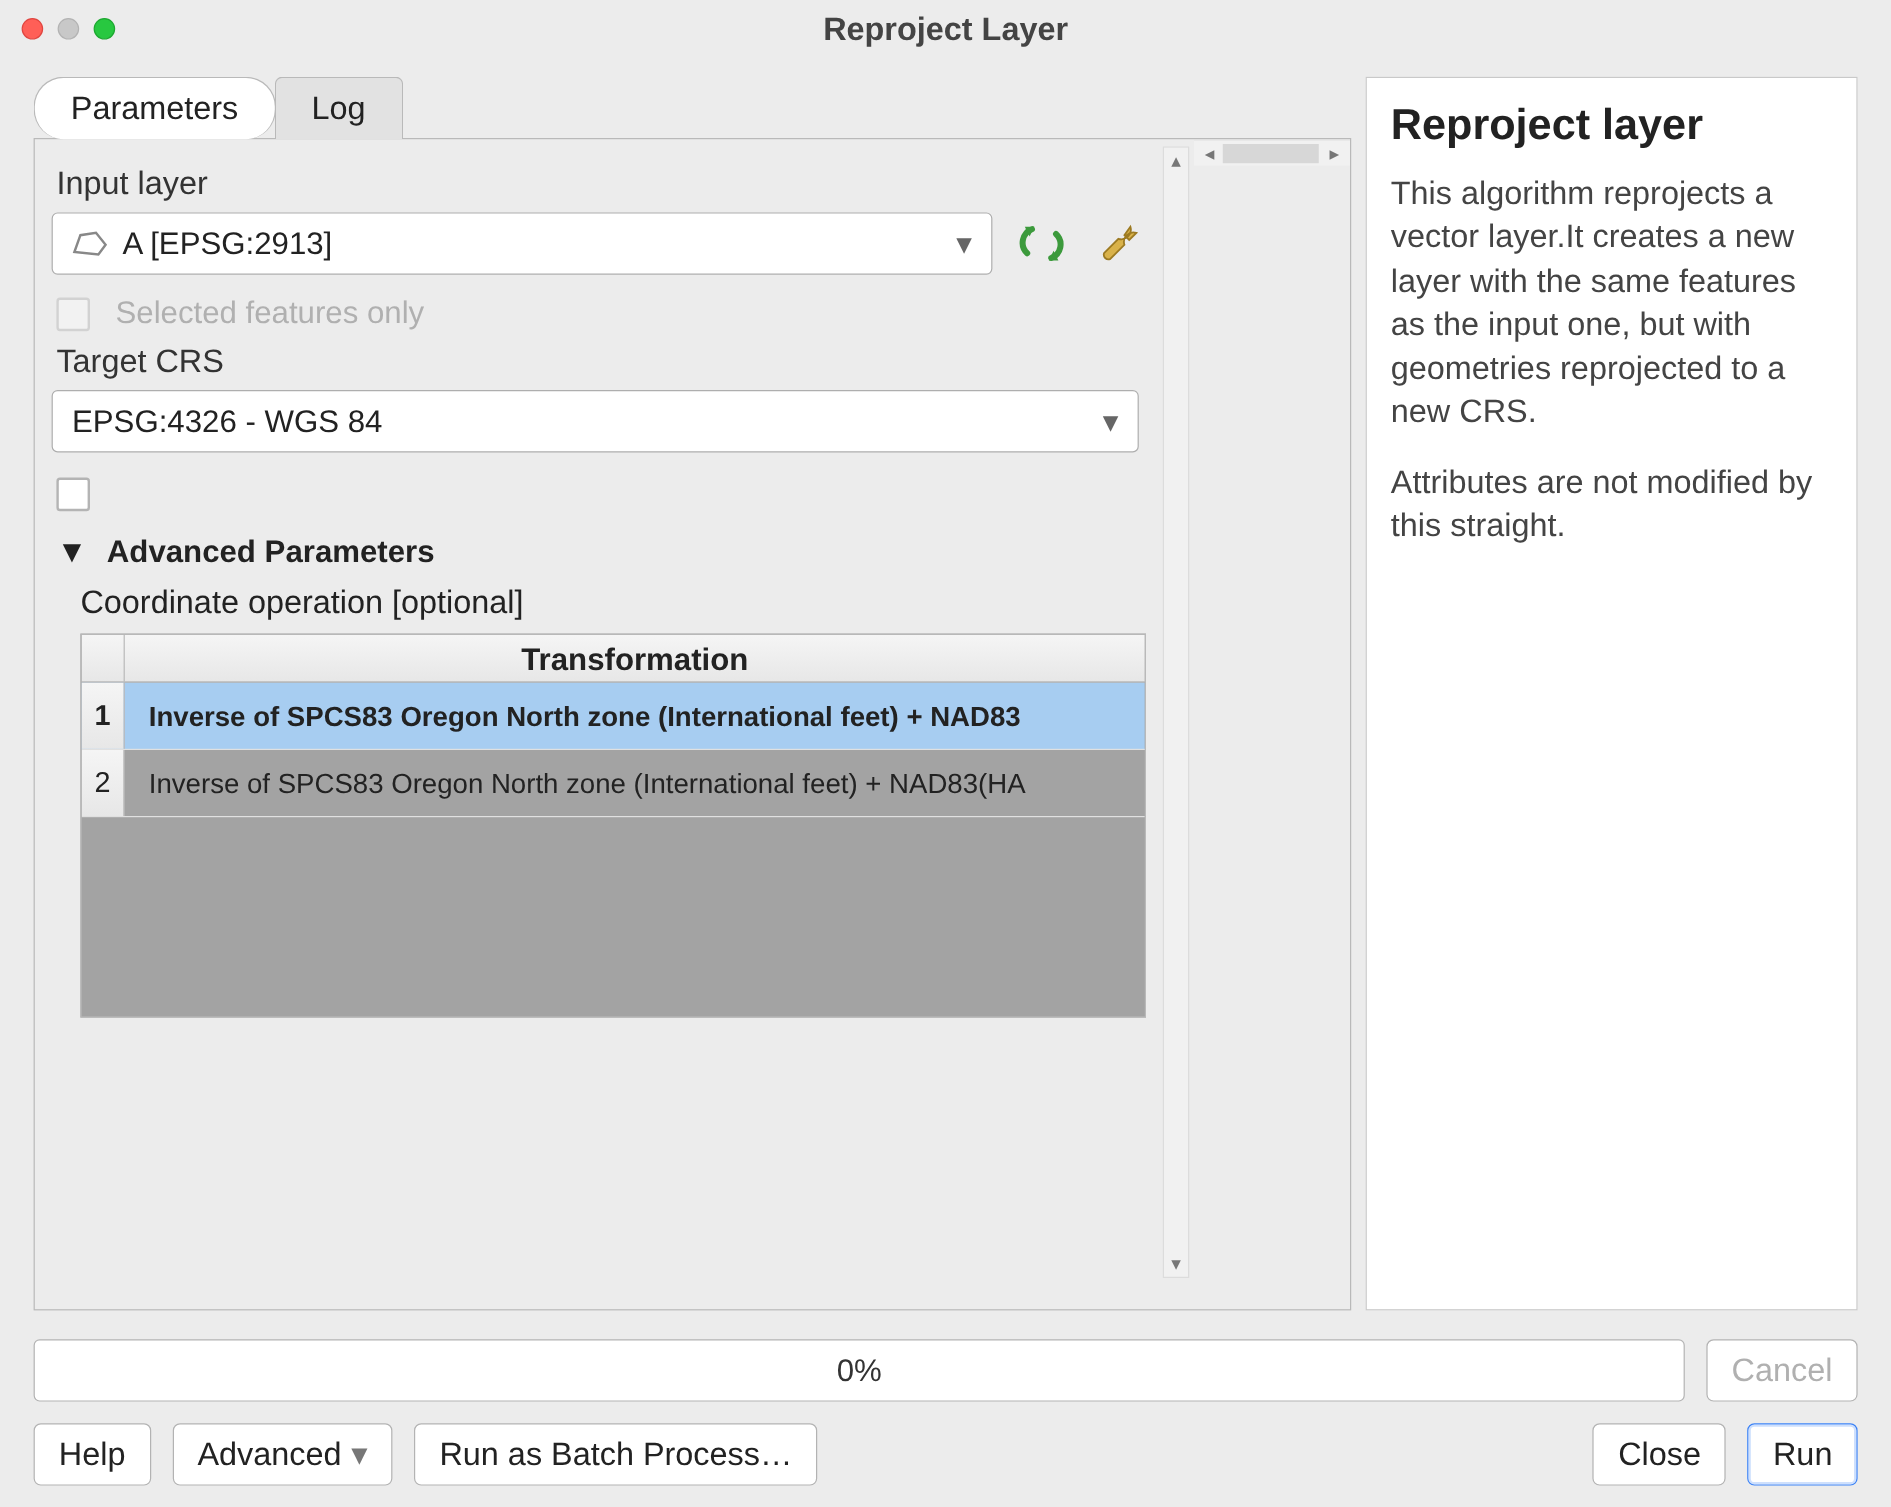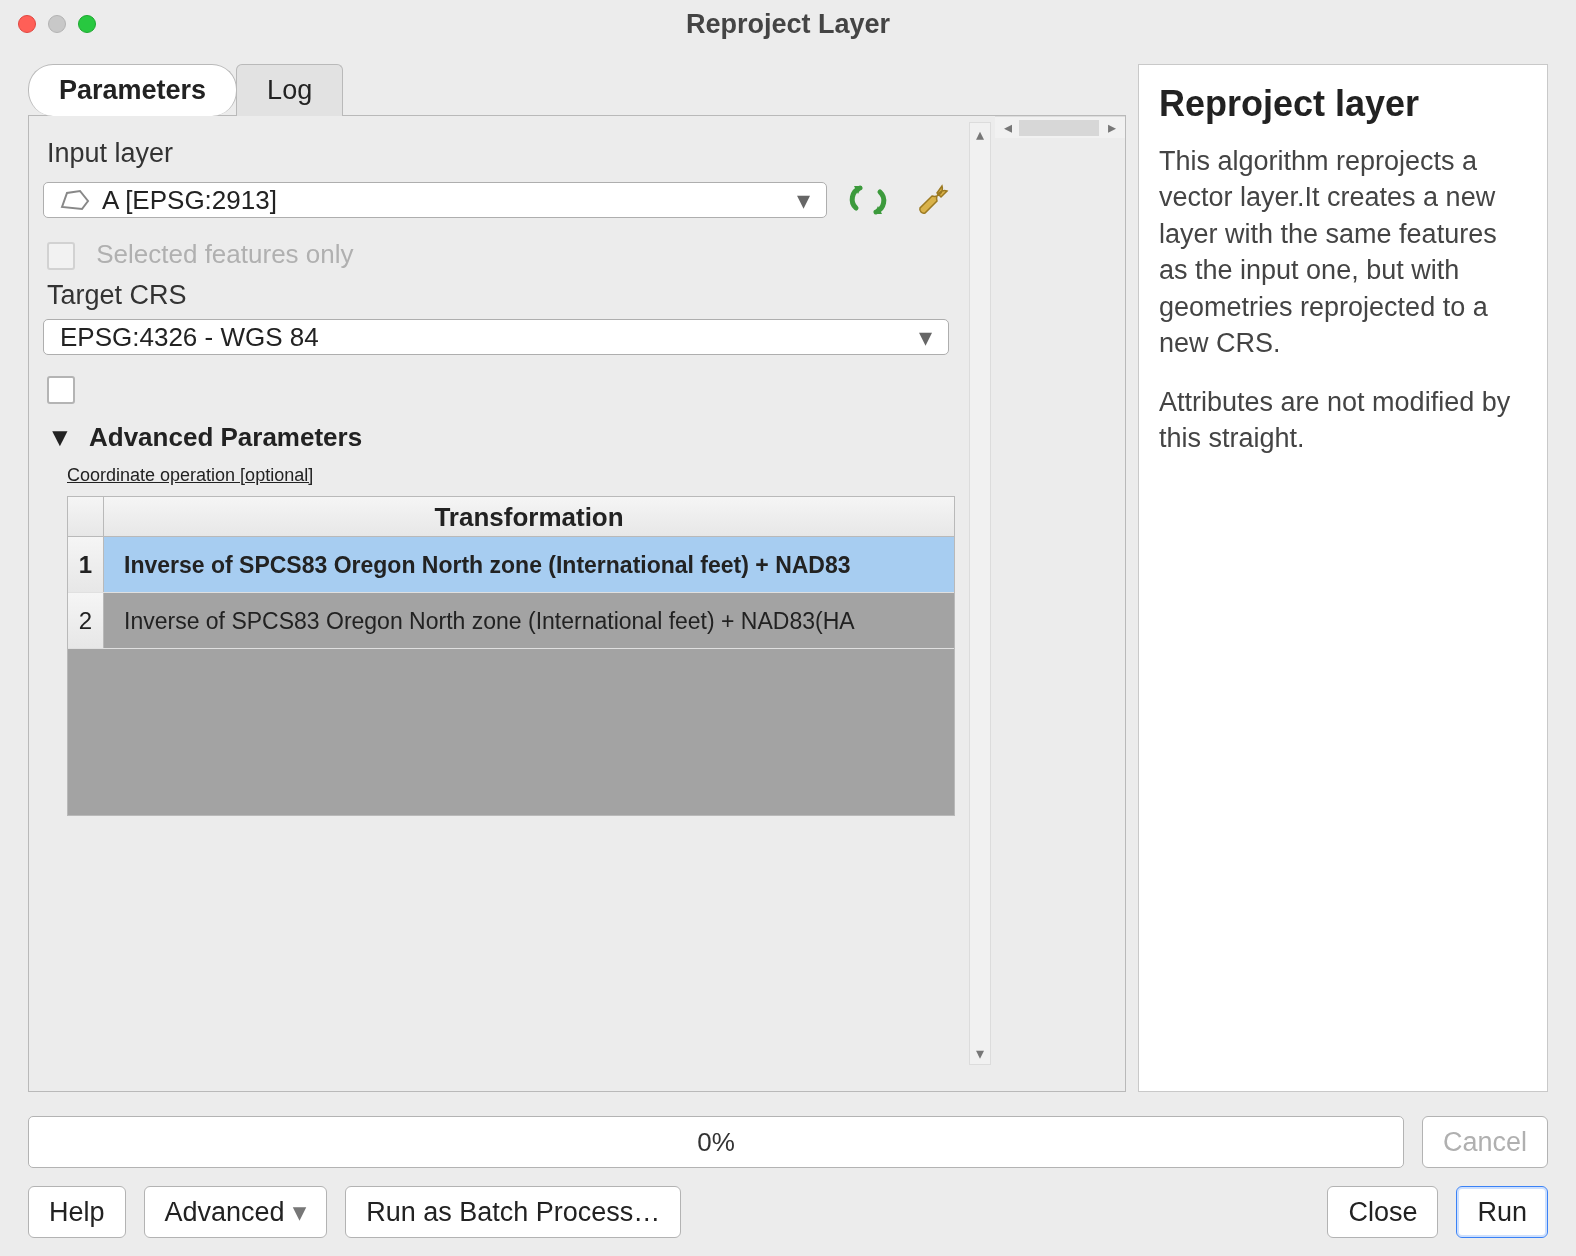--- a/index.html
+++ b/index.html
@@ -24,21 +24,21 @@
   .dot-close { background:#ff5f57; border:1px solid #e04640; }
   .dot-min { background:#c8c8c8; border:1px solid #b3b3b3; }
   .dot-zoom { background:#28c840; border:1px solid #1da830; }
   .title { position:absolute; left:0; right:0; text-align:center; font-weight:600; font-size:27px; color:#444; }
 
   .body-area { padding: 16px 28px 0 28px; display:flex; gap:12px; height: 1044px; }
   .left { flex:1; display:flex; flex-direction:column; }
 
   .tabs { display:flex; position:relative; z-index:2; }
   .tab { padding:10px 30px; border:1px solid #b9b9b9; border-bottom:none; background:#e2e2e2; border-top-left-radius:6px; border-top-right-radius:6px; margin-right:-1px; font-size:27px; cursor:pointer; }
-  .tab.active { background:#fff; font-weight:700;border-radius:25px; }
+  .tab.active { background:#fff; font-weight:400;border-radius:25px; }
 
   .params-pane {
     flex:1;
     background:#ececec;
     border:1px solid #b9b9b9;
     margin-top:-1px;
     position:relative;
     display:flex;
     flex-direction:row;
   }
@@ -51,34 +51,34 @@
   .vscroll { position:absolute; right:4px; top:6px; bottom:26px; width:22px; background:#f1f1f1; border:1px solid #dcdcdc; display:flex; flex-direction:column; justify-content:space-between; align-items:center; }
   .vscroll .arr { height:22px; width:100%; display:flex; align-items:center; justify-content:center; color:#777; font-size:16px; cursor:pointer; }
   .hscroll { height:22px; background:#f1f1f1; border-top:1px solid #dcdcdc; display:flex; align-items:center; justify-content:space-between; padding:0 2px; }
   .hscroll .thumb { margin-left:auto; margin-right:2px; width:80px; height:16px; background:#d7d7d7; }
   .hscroll .arrh { width:22px; text-align:center; color:#777; font-size:16px; cursor:pointer; }
 
   .label { font-size:27px; color:#333; margin:10px 0 8px 4px; }
   .row { display:flex; align-items:center; gap:18px; }
   .select {
     flex:1; background:#fff; border:1px solid #aeaeae; border-radius:5px;
-    height:36px; display:flex; align-items:center; padding:0 16px; justify-content:space-between;
+    height:52px; display:flex; align-items:center; padding:0 16px; justify-content:space-between;
     cursor:pointer;
     max-width: 840px;
   }
   .select .caret { color:#666; }
   .iconbtn { width:46px; height:46px; display:flex; align-items:center; justify-content:center; cursor:pointer; }
   .check { width:28px; height:28px; border:2px solid #b4b4b4; background:#fff; display:inline-block; vertical-align:middle; margin-right:14px; border-radius:3px; cursor:pointer;}
   .check.disabled { border-color:#d2d2d2; background:#f2f2f2; }
   .muted { color:#b0b0b0; }
 
   .disclosure { display:inline-block; margin-right:10px; }
   .adv-head { font-weight:700; margin:18px 0 10px 4px; cursor:pointer; }
 
-  .coord-label { margin:12px 0 10px 24px; font-size:18px;text-decoration:underline; }
+  .coord-label { margin:12px 0 10px 24px; font-size:27px; }
   .table-wrap { margin-left:24px; border:1px solid #b9b9b9; background:#a3a3a3; height:320px; overflow:hidden; }
   .thead { background:linear-gradient(#f5f5f5,#e7e7e7); border-bottom:1px solid #b9b9b9; height:40px; display:flex; }
   .th { flex:1; text-align:center; font-weight:700; font-size:26px; line-height:40px; }
   .trow { display:flex; height:56px; border-bottom:1px solid #e0e0e0; }
   .trow .rn { width:36px; background:linear-gradient(#f5f5f5,#e7e7e7); border-right:1px solid #b9b9b9; display:flex; align-items:center; justify-content:center; font-size:24px; }
   .trow .tc { flex:1; padding:0 20px; line-height:56px; white-space:nowrap; overflow:hidden; font-size:23px; }
   .trow.sel { background:#a7cdf1; font-weight:700; }
 
   .right {
     width:410px; background:#fff; border:1px solid #c9c9c9;

